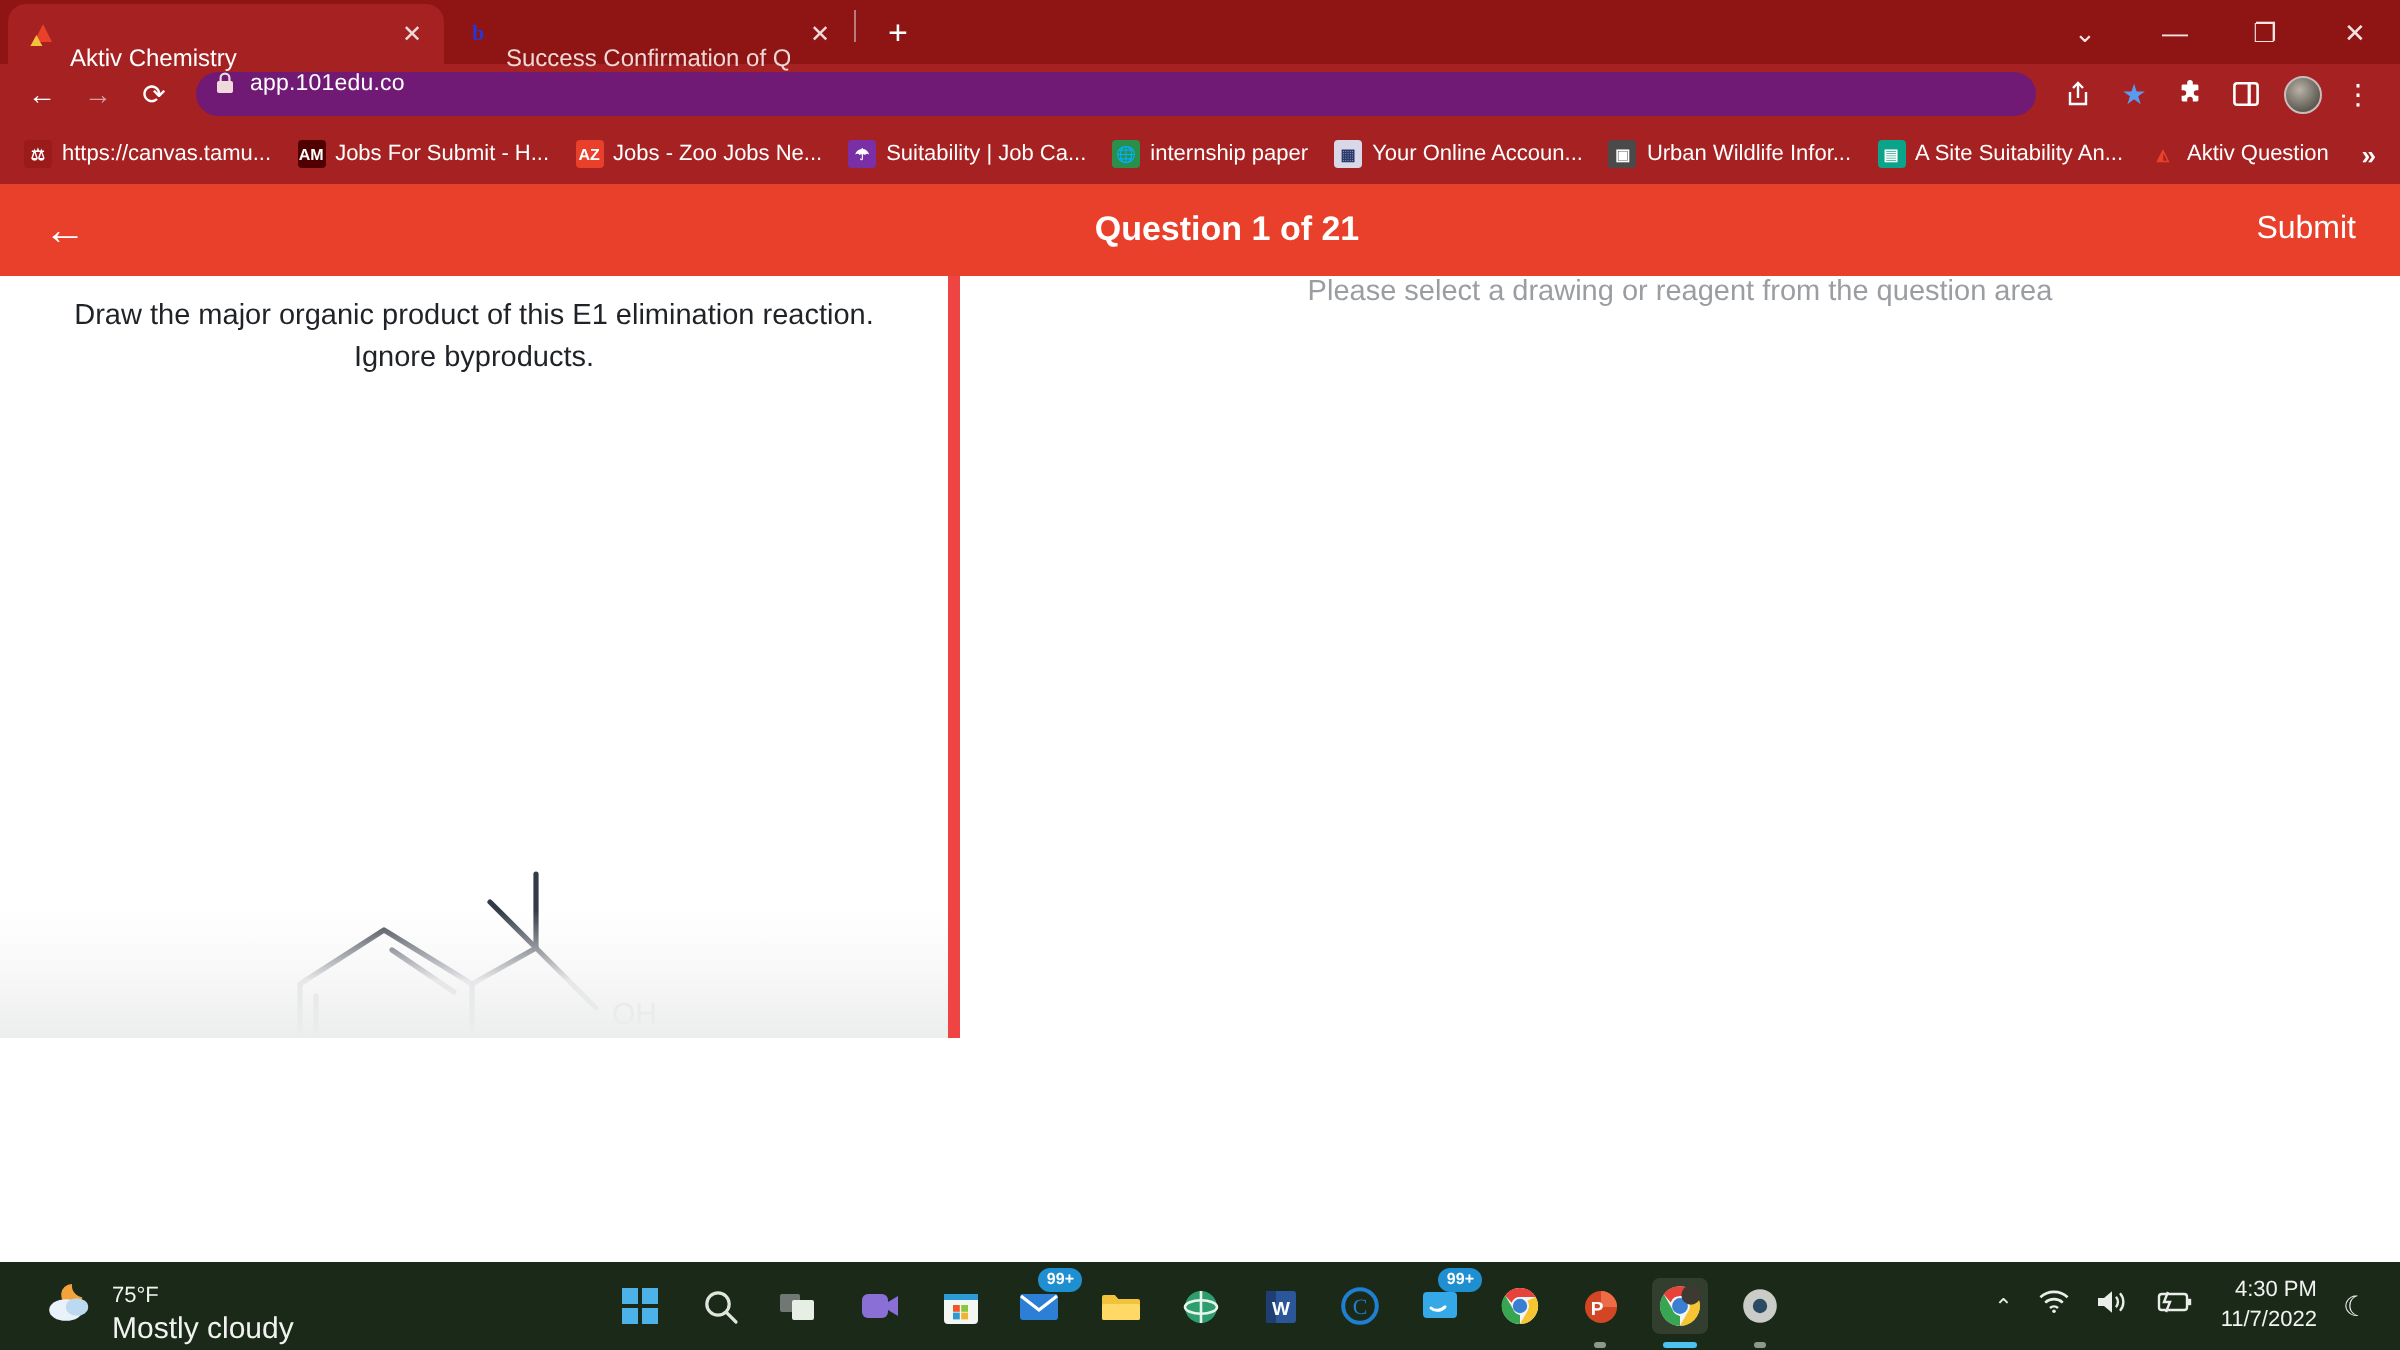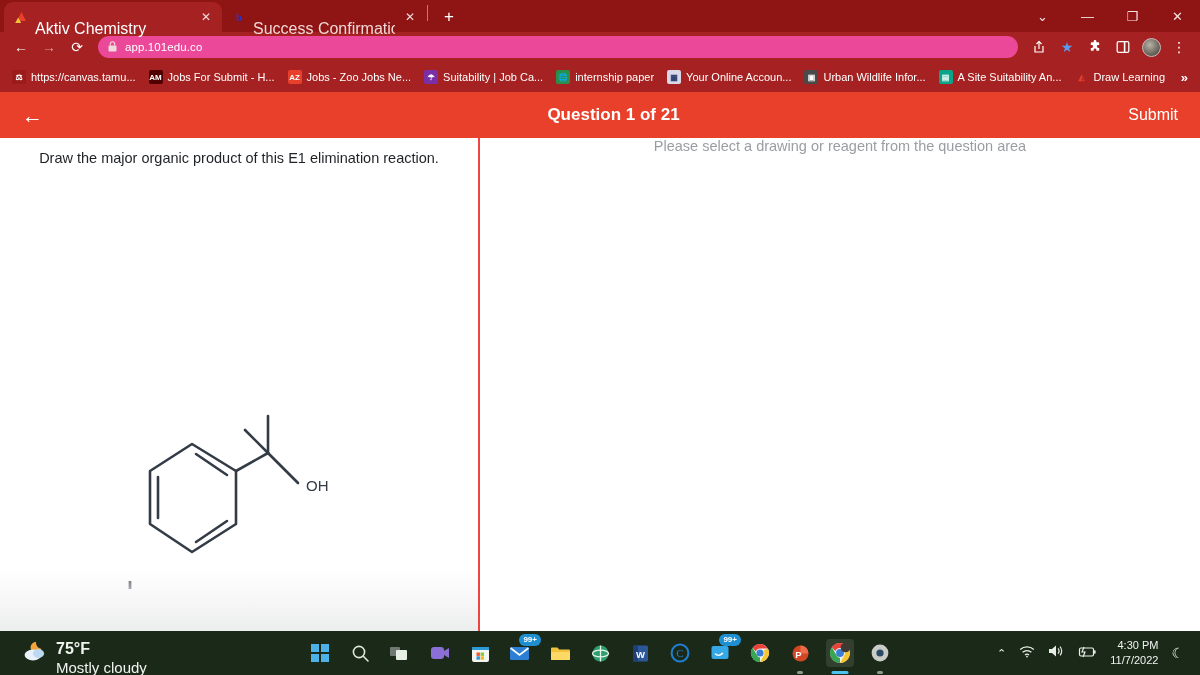--- a/index.html
+++ b/index.html
@@ -28,21 +28,21 @@
   }
   .tab.active { background: #a62121; color: #ffffff; width: 218px; }
   .tab.inactive { background: #8f1414; color: #f0d8d8; width: 204px; }
   .tab-favicon {
     width: 14px; height: 14px; flex: 0 0 14px;
     display: flex; align-items: center; justify-content: center;
     font-size: 11px; font-weight: bold;
   }
   .tab-title {
     flex: 1; white-space: nowrap; overflow: hidden;
-    text-overflow: clip; font-size: 16px; margin-top: 24px;
+    text-overflow: clip; font-size: 12px; margin-top: 24px;
   }
   .tab-close {
     width: 16px; height: 16px; flex: 0 0 16px;
     display: flex; align-items: center; justify-content: center;
     font-size: 12px; color: #f0dada; border-radius: 50%;
   }
   .tab-sep {
     width: 1px; height: 16px; background: #b97c7c;
     align-self: center; margin: 0 1px 6px 1px;
   }
@@ -66,22 +66,22 @@
     height: 30px; background: #a62121;
     display: flex; align-items: center; padding: 0 8px; gap: 2px;
   }
   .tb-btn {
     width: 26px; height: 26px; border-radius: 50%;
     display: flex; align-items: center; justify-content: center;
     color: #ffffff; font-size: 14px; flex: 0 0 26px;
   }
   .tb-btn.dim { color: #d99d9d; }
   .omnibox {
-    flex: 1; height: 22px; background: #ec4899;
-    border-radius: 11px; display: flex; align-items: center;
+    flex: 1; height: 22px; background: #701a75;
+    border-radius: 11px; display: flex; 
     padding: 0 10px; gap: 8px; margin: 0 6px;
     max-width: 100%;
   }
   .omnibox .lock { font-size: 9px; color: #eedada; }
   .omnibox .url { font-size: 11.5px; color: #ffffff; letter-spacing: .1px; }
   .tb-right { display: flex; align-items: center; gap: 2px; }
   .avatar-ic {
     width: 19px; height: 19px; border-radius: 50%;
     background: radial-gradient(circle at 40% 35%, #b9b2a8, #5e5b52 70%);
     border: 1px solid #c9bcbc;
@@ -123,22 +123,22 @@
     font-size: 17px; font-weight: 600; pointer-events: none; padding-left: 27px;
   }
   .appbar-submit {
     margin-left: auto; font-size: 16px; font-weight: 400; z-index: 2;
   }
 
   .panes { display: flex; width: 1200px; padding-top: 46px; height: 539px; }
 
   
   .qpane {
-    width: 480px; height: 493px; position: relative;
-    background: #ffffff; border-right: 2px solid #ef4444;
+    width: 480px; height: 381px; position: relative;
+    background: #ffffff; border-right: 6px solid #ef4444;
     overflow: hidden;
   }
   .qprompt {
     padding: 10px 26px 0 26px; text-align: center;
     font-size: 14.5px; color: #1f2226; line-height: 1.45;
   }
   .molwrap { position: relative; width: 480px; height: 420px; }
   .molsvg { position: absolute; left: 0; top: 0; }
   .fade {
     position: absolute; left: 0; bottom: 0; width: 480px; height: 64px;
@@ -157,21 +157,21 @@
   .taskbar {
     height: 44px; width: 1200px;
     background: #1b2a18;
     display: flex; align-items: center; position: relative;
   }
   .weather {
     display: flex; align-items: center; gap: 8px;
     padding-left: 22px; color: #f1f3f0;
   }
   .weather-txt { line-height: 1.25; }
-  .weather-temp { font-size: 16px; font-weight: bold; margin-top: 10px; }
+  .weather-temp { font-size: 11px; font-weight: normal; margin-top: 10px; }
   .weather-cond { font-size: 15px; }
   .tb-center {
     position: absolute; left: 0; right: 0;
     display: flex; align-items: flex-end; justify-content: center; gap: 12px;
   }
   .ticon {
     width: 28px; height: 28px; position: relative;
     display: flex; align-items: center; justify-content: center;
     border-radius: 4px;
   }
@@ -306,38 +306,39 @@
       <div class="bm">
         <span class="bm-ic" style="background: rgb(74, 74, 74); color: rgb(255, 255, 255);">▣</span>
         <span>Urban Wildlife Infor...</span>
       </div>
       <div class="bm">
         <span class="bm-ic" style="background: rgb(10, 164, 138); color: rgb(255, 255, 255);">▤</span>
         <span>A Site Suitability An...</span>
       </div>
       <div class="bm">
         <span class="bm-ic" style="background: transparent; color: rgb(232, 64, 42);">◭</span>
-        <span>Draw Learning</span>
+        <span>Aktiv Question</span>
       </div>
       <span class="bm-overflow">»</span>
   </div>
 
   <div class="page">
 
     <div class="appbar">
       <div class="appbar-back">←</div>
       <div class="appbar-title">Question 1 of 21</div>
       <div class="appbar-submit">Submit</div>
     </div>
 
     <div class="panes">
 
       <div class="qpane">
         <div class="qprompt">
           <div>Draw the major organic product of this E1 elimination reaction.</div>
+          <div>Ignore byproducts.</div>
         </div>
 
         <div class="molwrap">
 
           <svg class="molsvg" width="480" height="420" viewBox="0 0 480 420">
             <g stroke="#333b46" stroke-width="2.6" fill="none" stroke-linecap="round">
 
               <polygon points="150,302 150,355 192,383 236,355 236,302 192,275" stroke-linejoin="round"></polygon>
 
               <path d="M158,308 L158,349"></path>

